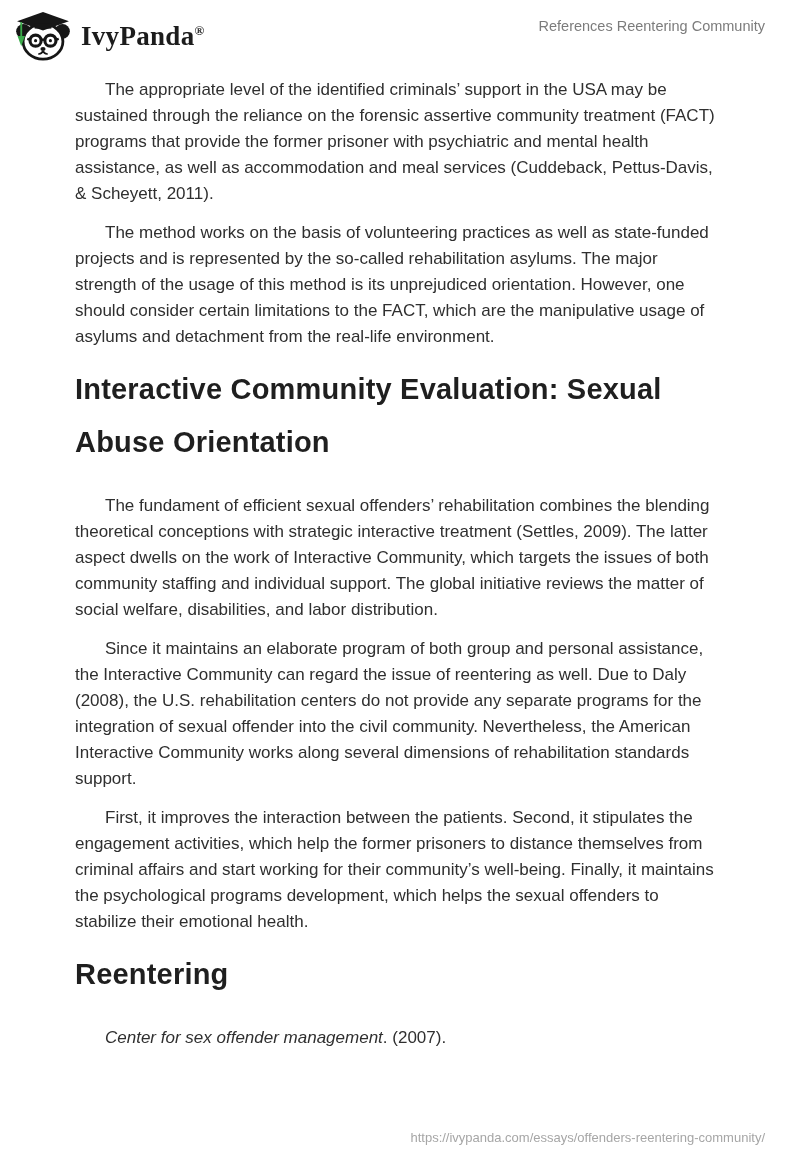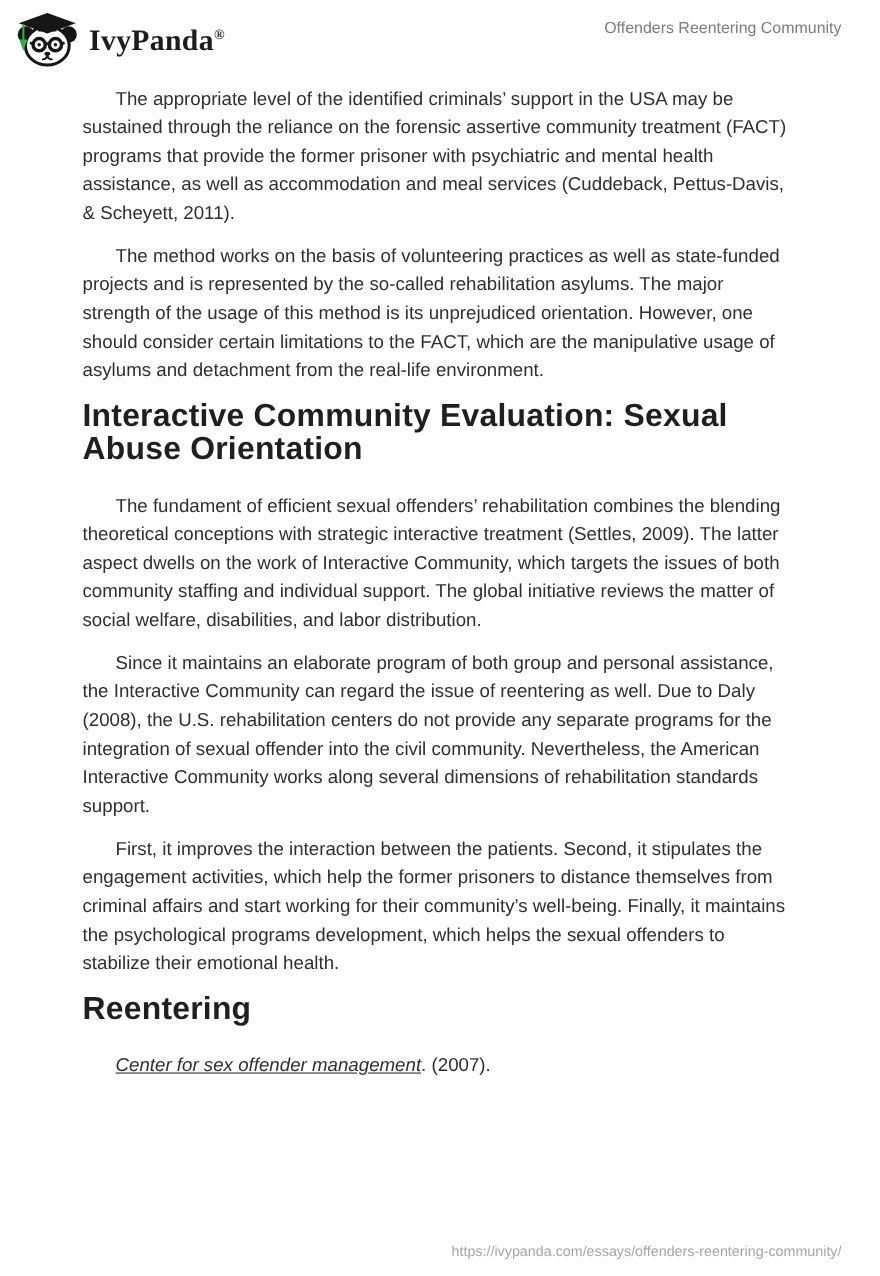--- a/index.html
+++ b/index.html
@@ -58,33 +58,33 @@
     margin: 0 0 13px 0;
     font-size: 17px;
     line-height: 26px;
     color: var(--body-text, #2f2f2f);
     text-indent: 30px;
   }
   .para.no-indent { text-indent: 0; }
   .section-heading {
     margin: 6px 0 24px 0;
     font-size: 29px;
-    line-height: 30px;
+    line-height: 53px;
     font-weight: 700;
     color: var(--heading-text, #1f1f1f);
     letter-spacing: 0.2px;
   }
   .reference-entry {
     margin: 0;
     font-size: 17px;
     line-height: 26px;
     color: var(--body-text, #2f2f2f);
     text-indent: 30px;
   }
-  .reference-entry .ref-title { font-style: italic; text-decoration: underline; }
+  .reference-entry .ref-title { font-style: italic; }
 
   
   .page-footer {
     position: absolute;
     right: 35px;
     bottom: 15px;
     font-size: 13px;
     color: var(--footer-url, #a6a6a6);
     margin-top: 20px;
   }
@@ -113,21 +113,21 @@
       <line x1="14" y1="30" x2="17" y2="31" stroke="#161616" stroke-width="2.6"></line>
       <line x1="48" y1="30" x2="45" y2="31" stroke="#161616" stroke-width="2.6"></line>
       <circle cx="23" cy="32" r="1.7" fill="#161616"></circle>
       <circle cx="39" cy="32" r="1.7" fill="#161616"></circle>
 
       <ellipse cx="31" cy="41" rx="2.8" ry="2" fill="#161616"></ellipse>
       <path d="M31 43 q-1 3.2 -4.5 3.4 M31 43 q1 3.2 4.5 3.4" fill="none" stroke="#161616" stroke-width="1.8" stroke-linecap="round"></path>
     </svg>
     <div class="brand-name"><span>IvyPanda</span><sup>®</sup></div>
   </div>
-  <div class="doc-title">Offenders Reentering Community</div>
+  <div class="doc-title">References Reentering Community</div>
 </header>
 
 <main class="article">
   <p class="para">The appropriate level of the identified criminals’ support in the USA may be sustained through the reliance on the forensic assertive community treatment (FACT) programs that provide the former prisoner with psychiatric and mental health assistance, as well as accommodation and meal services (Cuddeback, Pettus-Davis, &amp; Scheyett, 2011).</p>
   <p class="para">The method works on the basis of volunteering practices as well as state-funded projects and is represented by the so-called rehabilitation asylums. The major strength of the usage of this method is its unprejudiced orientation. However, one should consider certain limitations to the FACT, which are the manipulative usage of asylums and detachment from the real-life environment.</p>
 
   <h2 class="section-heading">Interactive Community Evaluation: Sexual Abuse Orientation</h2>
 
   <p class="para">The fundament of efficient sexual offenders’ rehabilitation combines the blending theoretical conceptions with strategic interactive treatment (Settles, 2009). The latter aspect dwells on the work of Interactive Community, which targets the issues of both community staffing and individual support. The global initiative reviews the matter of social welfare, disabilities, and labor distribution.</p>
   <p class="para">Since it maintains an elaborate program of both group and personal assistance, the Interactive Community can regard the issue of reentering as well. Due to Daly (2008), the U.S. rehabilitation centers do not provide any separate programs for the integration of sexual offender into the civil community. Nevertheless, the American Interactive Community works along several dimensions of rehabilitation standards support.</p>

